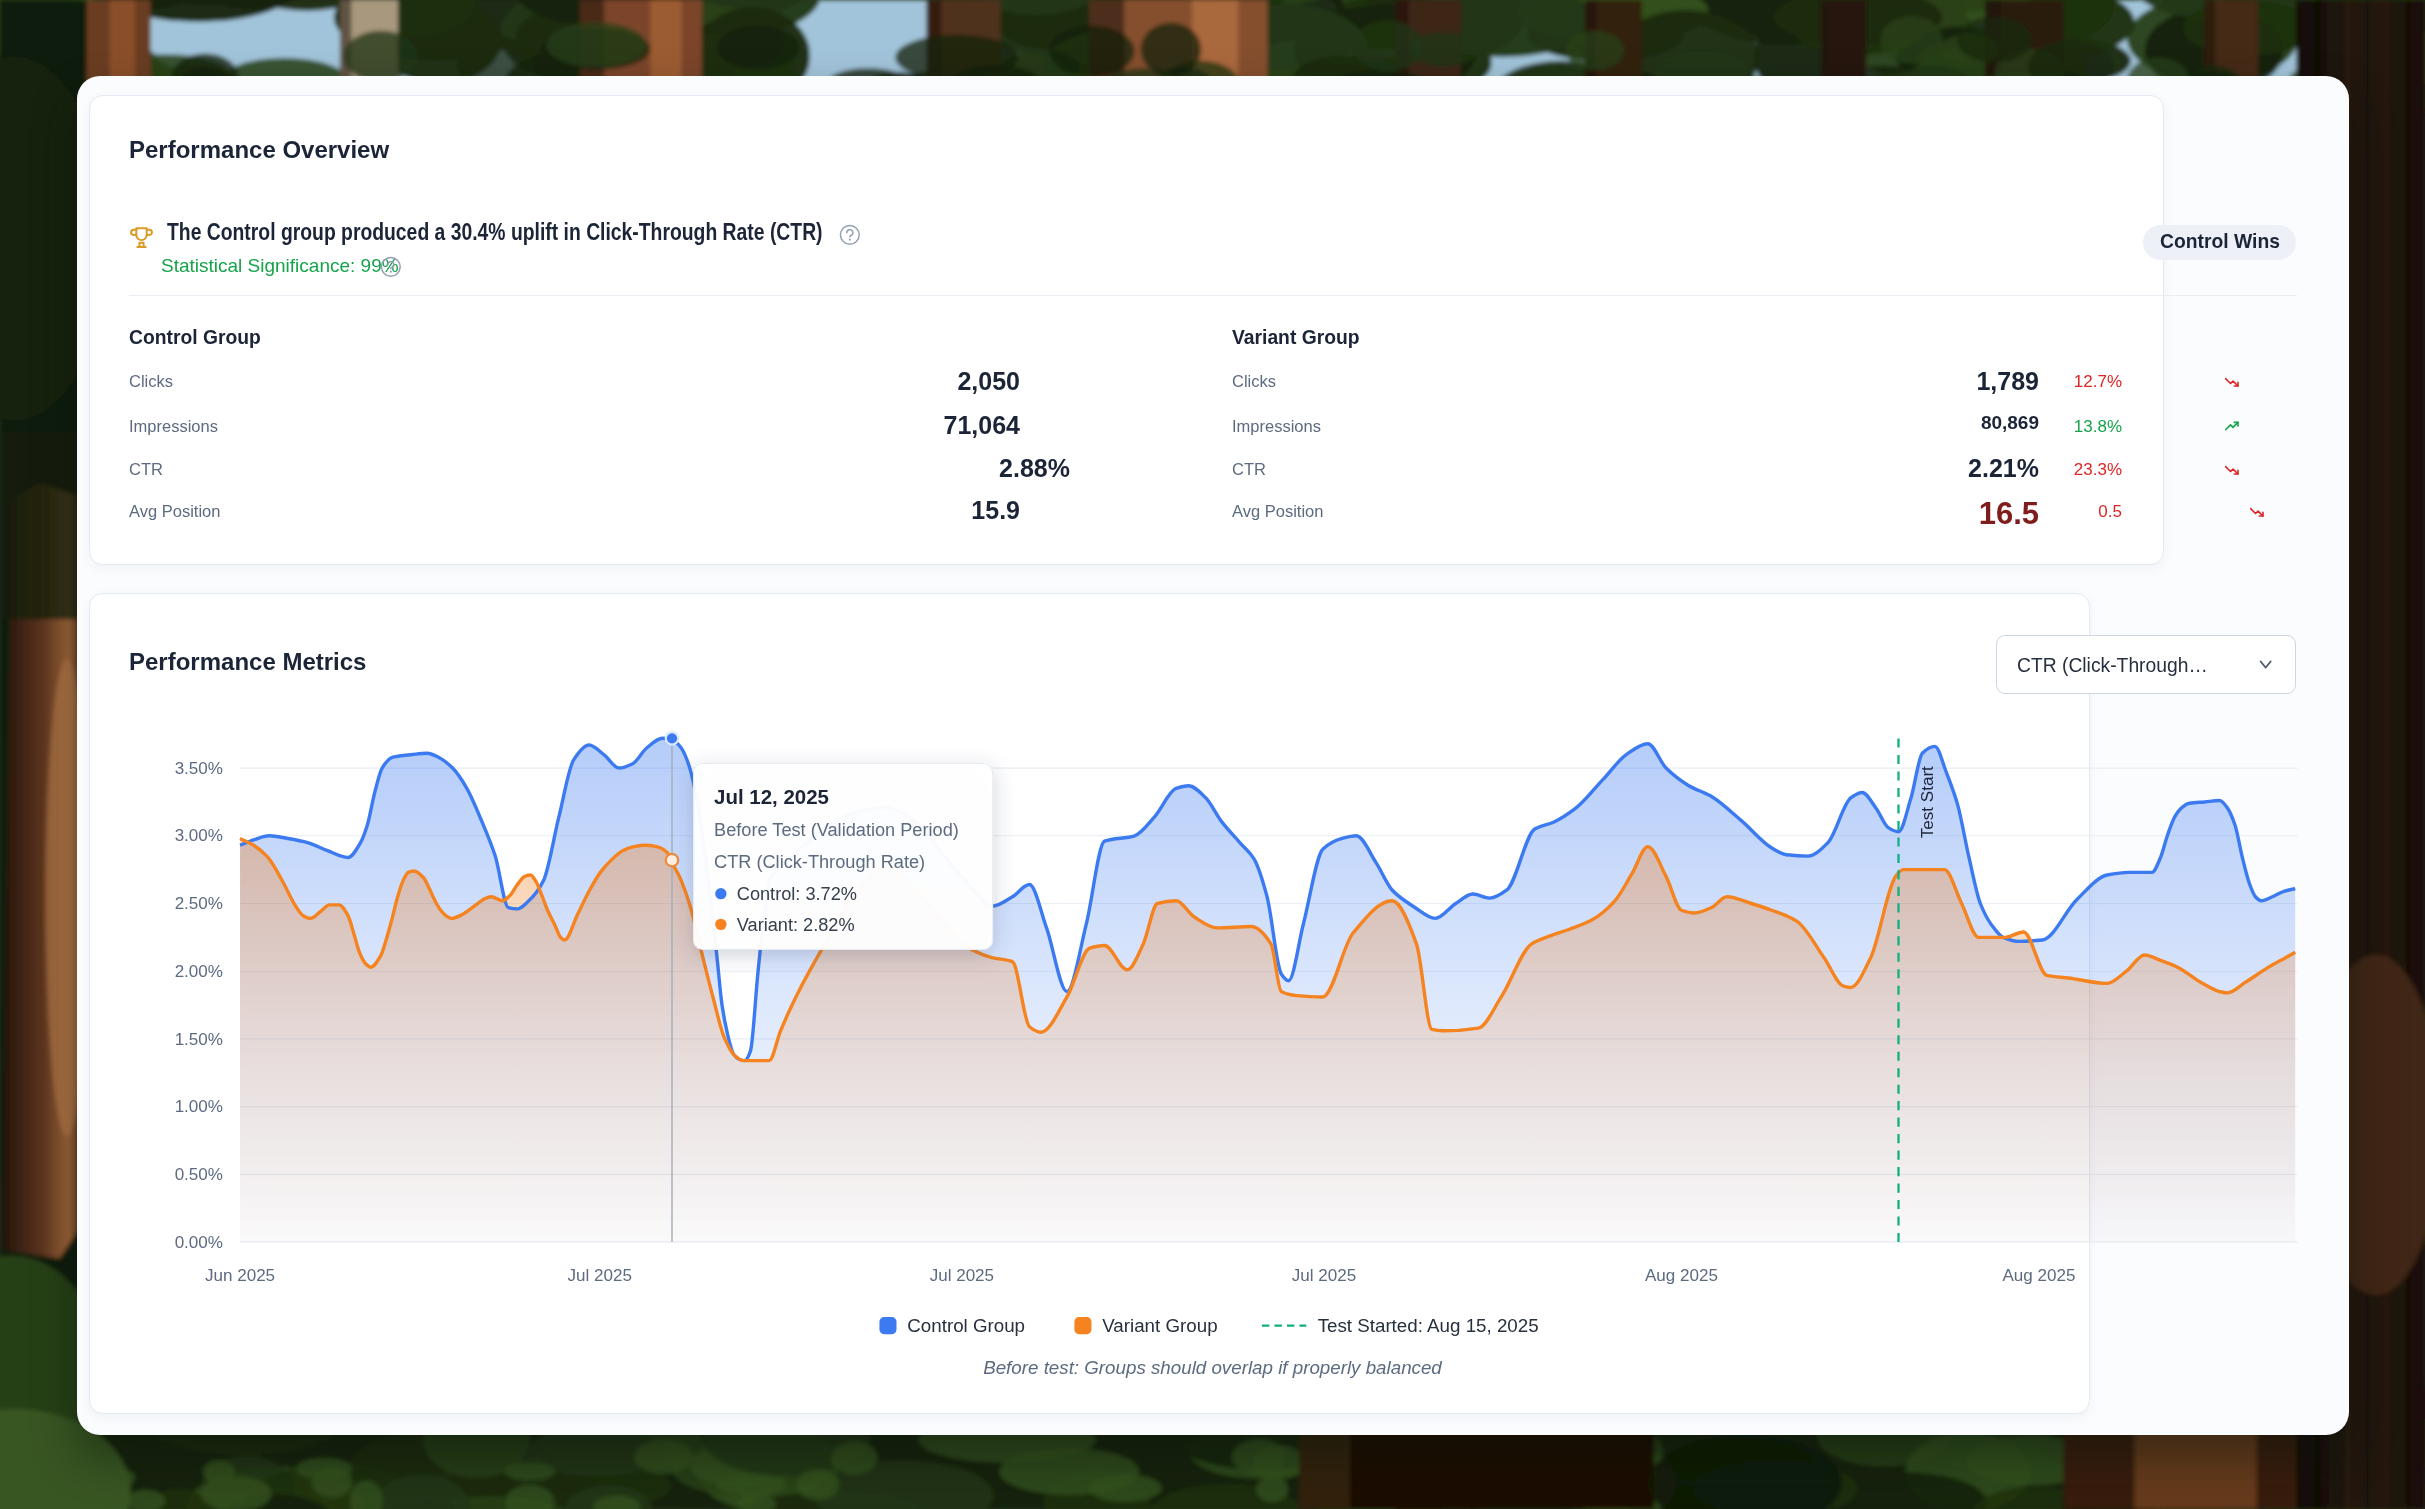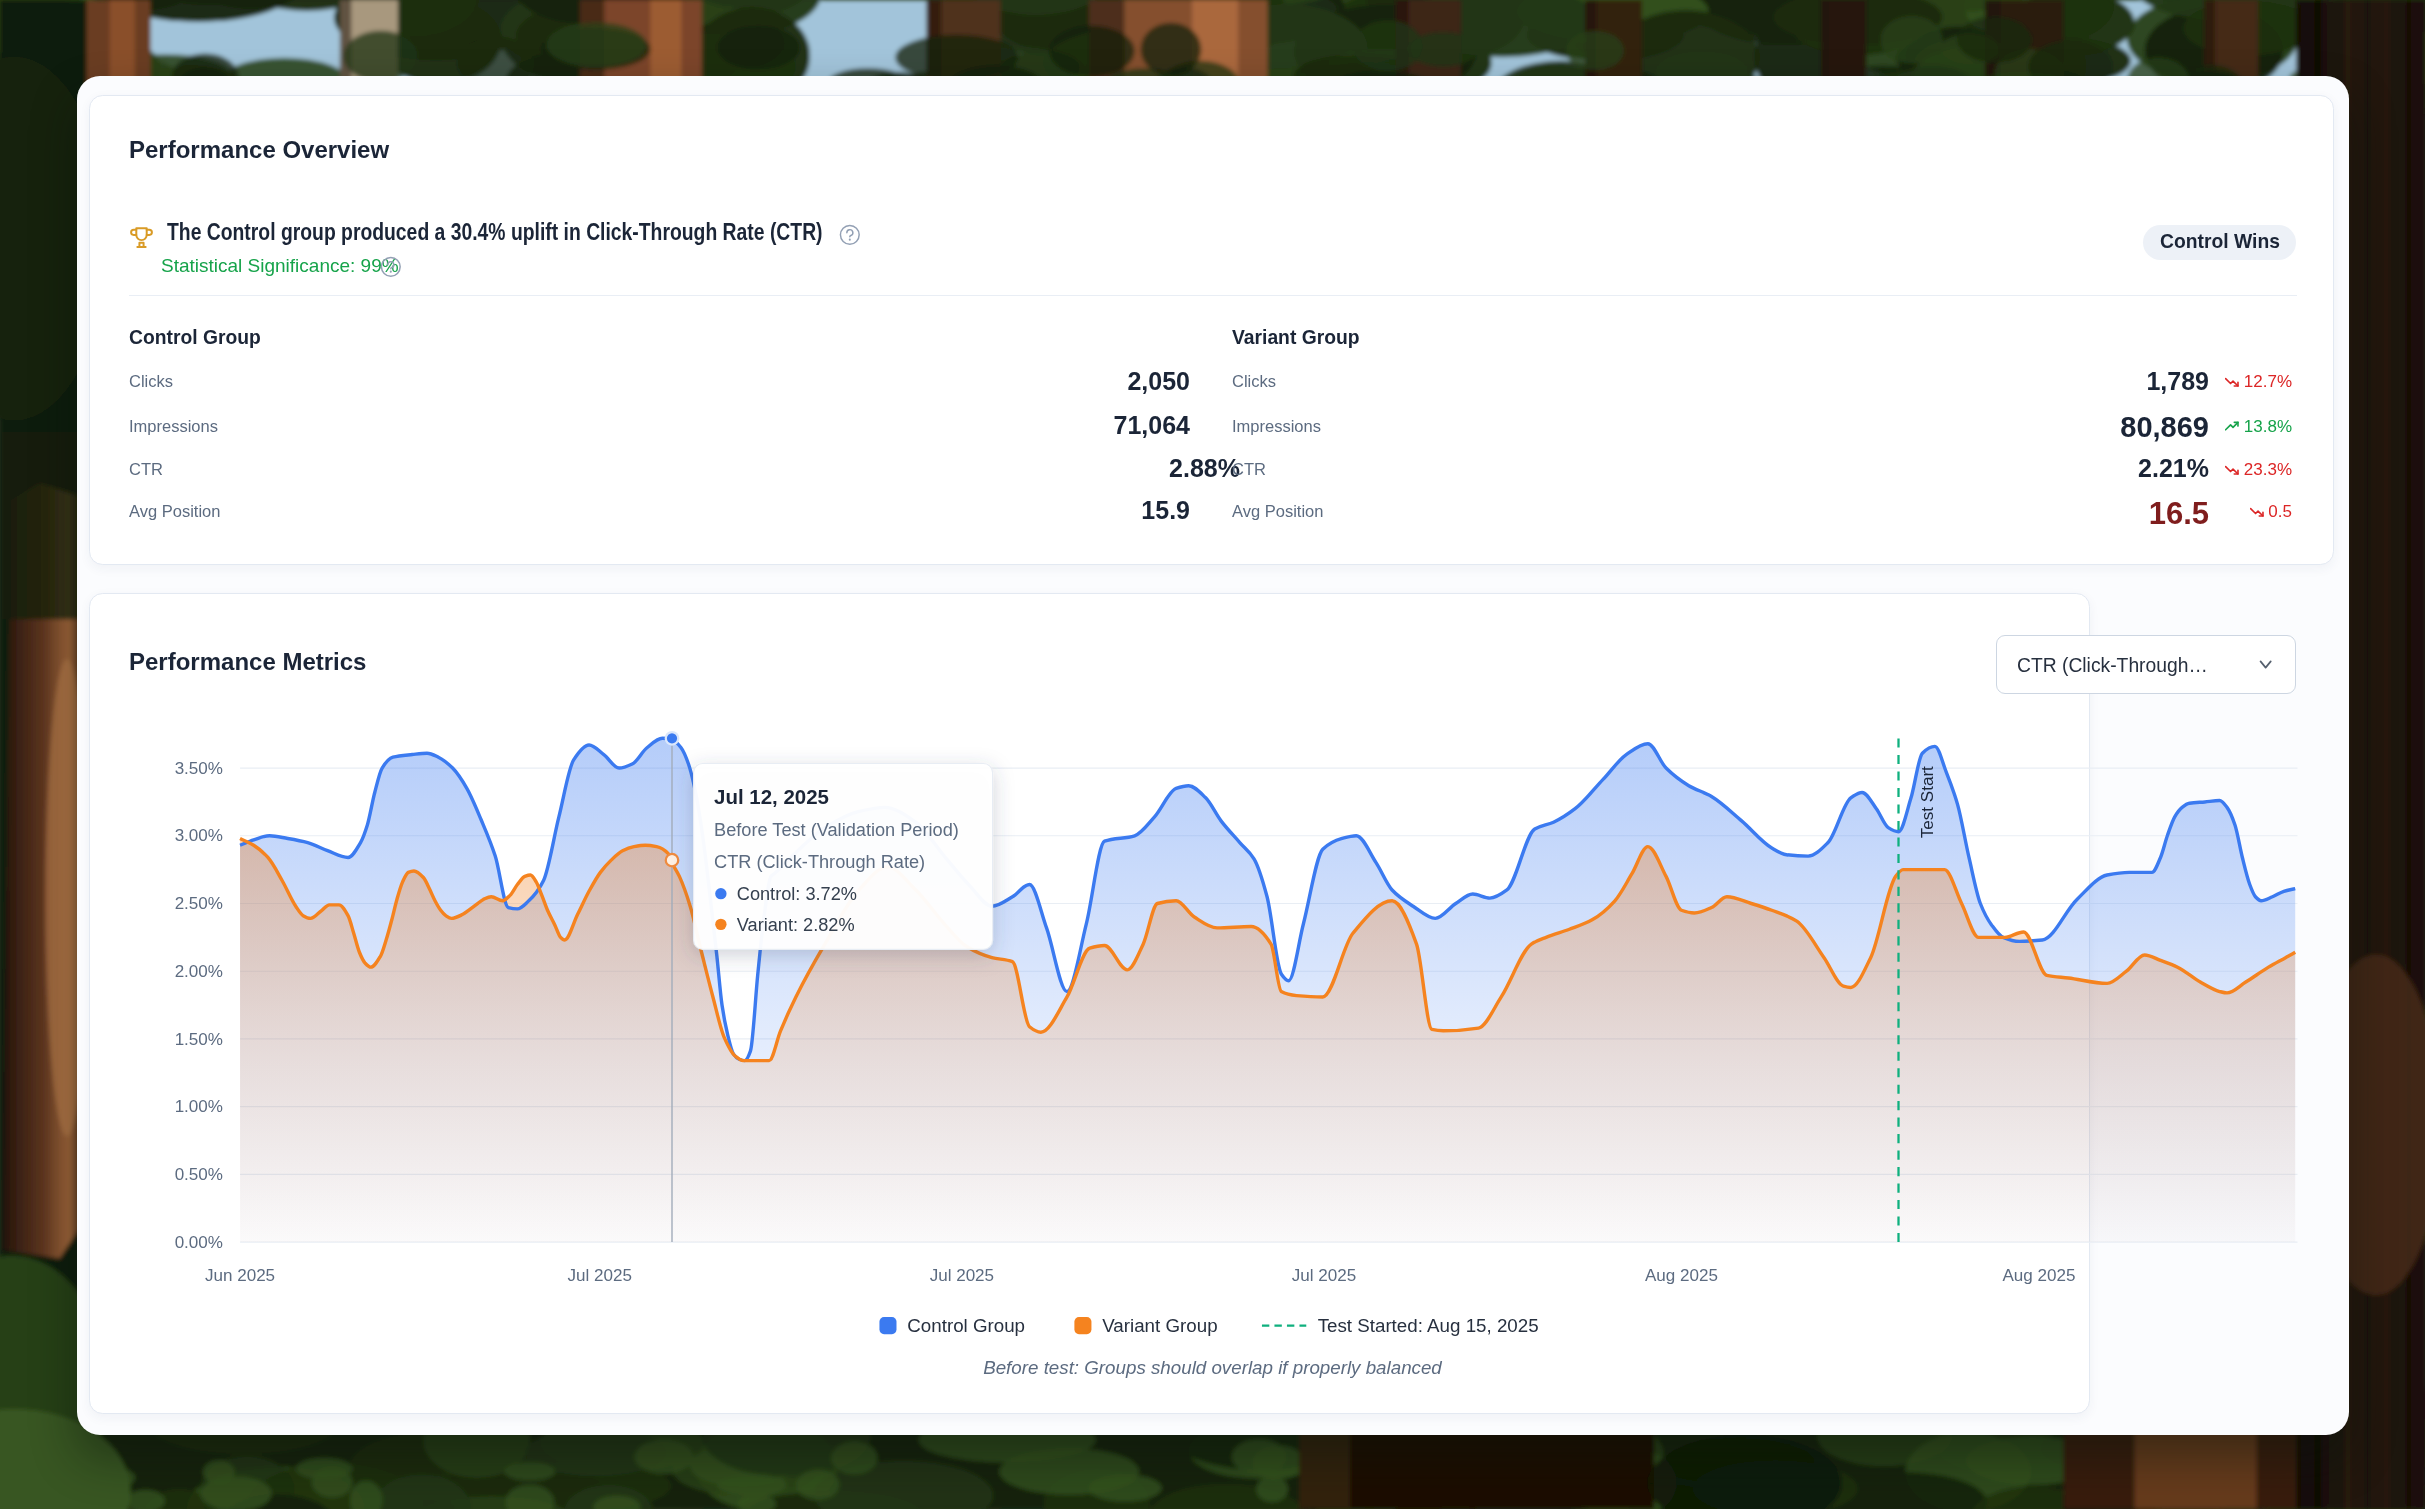--- a/index.html
+++ b/index.html
@@ -322,21 +322,21 @@
 <rect x="4040" y="0" width="228" height="2656" fill="url(#rtrunk)"></rect>
 <rect x="4072" y="0" width="12" height="2656" fill="#0d0804" opacity="0.8"></rect>
 <rect x="4126" y="0" width="9" height="2656" fill="#30200f" opacity="0.7"></rect>
 <rect x="4162" y="0" width="6" height="2656" fill="#0d0804" opacity="0.6"></rect>
 <rect x="4194" y="0" width="10" height="2656" fill="#2d1c0d" opacity="0.6"></rect>
 <rect x="4234" y="0" width="7" height="2656" fill="#0d0804" opacity="0.5"></rect>
 <ellipse cx="4180" cy="1980" rx="115" ry="300" fill="#4c2e17" opacity="0.75"></ellipse>
 </g>
   </svg>
 <div class="wrap">
-<div class="card" style="left:12px;top:19.3px;width:2245px;height:470px">
+<div class="card" style="left:12px;top:19.3px;width:2075px;height:470px">
       <div class="t" style="left:39px;top:42px;font-size:24px;color:#1b2537;font-weight:700;">Performance Overview</div>
       <svg class="abs" style="left:39px;top:128px" width="25" height="26" viewBox="0 0 24 24">
         <g fill="none" stroke="#d99b26" stroke-width="1.9" stroke-linecap="round" stroke-linejoin="round">
           <path d="M8 21.5h8M10 17.5h4v4h-4zM7 3.5h10v6.5a5 5 0 0 1-10 0z"></path>
           <path d="M7 5H4.5a1.5 1.5 0 0 0 0 5H7M17 5h2.5a1.5 1.5 0 0 1 0 5H17"></path>
         </g>
       </svg>
       <div class="t" style="left:77px;top:124px;font-size:24px;color:#1b2537;font-weight:700;transform:scaleX(0.806);transform-origin:left;">The Control group produced a 30.4% uplift in Click-Through Rate (CTR)</div>
       <svg class="abs" style="left:749px;top:128px" width="21.6" height="21.6" viewBox="0 0 38 38">
         <circle cx="19" cy="19" r="16.5" fill="none" stroke="#93a0b4" stroke-width="2.6"></circle>
@@ -359,21 +359,21 @@
       <div class="t" style="left:1142px;top:277px;font-size:16.5px;color:#5c6b80;">Clicks</div>
       <div class="t" style="right:124px;top:273px;font-size:25px;color:#1b2537;font-weight:700;">1,789</div>
       <div class="t" style="right:41px;top:277px;font-size:17px;color:#dc2626;font-weight:500;">12.7%</div>
       <svg class="abs" style="left:2135px;top:280px" width="13.6" height="11.4" viewBox="0 0 22 18">
         <polyline points="1,4 9,12 13,8 21,16" fill="none" stroke="#dc2626" stroke-width="2.6" stroke-linecap="round" stroke-linejoin="round"></polyline>
         <path d="M15 16 H21 V10" fill="none" stroke="#dc2626" stroke-width="2.6" stroke-linecap="round" stroke-linejoin="round"></path>
       </svg>
       <div class="t" style="left:39px;top:322px;font-size:16.5px;color:#5c6b80;">Impressions</div>
       <div class="t" style="right:1143px;top:317px;font-size:25px;color:#1b2537;font-weight:700;margin-left:36px;">71,064</div>
       <div class="t" style="left:1142px;top:322px;font-size:16.5px;color:#5c6b80;">Impressions</div>
-      <div class="t" style="right:124px;top:317px;font-size:29px;color:#1b2537;font-weight:700;">80,869</div>
+      <div class="t" style="right:124px;top:317px;font-size:19px;color:#1b2537;font-weight:700;">80,869</div>
       <div class="t" style="right:41px;top:322px;font-size:17px;color:#16a34a;font-weight:500;">13.8%</div>
       <svg class="abs" style="left:2135px;top:325px" width="13.6" height="11.4" viewBox="0 0 22 18">
         <polyline points="1,14 9,6 13,10 21,2" fill="none" stroke="#16a34a" stroke-width="2.6" stroke-linecap="round" stroke-linejoin="round"></polyline>
         <path d="M15 2 H21 V8" fill="none" stroke="#16a34a" stroke-width="2.6" stroke-linecap="round" stroke-linejoin="round"></path>
       </svg>
       <div class="t" style="left:39px;top:365px;font-size:16.5px;color:#5c6b80;">CTR</div>
       <div class="t" style="right:1093px;top:360px;font-size:25px;color:#1b2537;font-weight:700;">2.88%</div>
       <div class="t" style="left:1142px;top:365px;font-size:16.5px;color:#5c6b80;">CTR</div>
       <div class="t" style="right:124px;top:360px;font-size:25px;color:#1b2537;font-weight:700;">2.21%</div>
       <div class="t" style="right:41px;top:365px;font-size:17px;color:#dc2626;font-weight:500;">23.3%</div>

